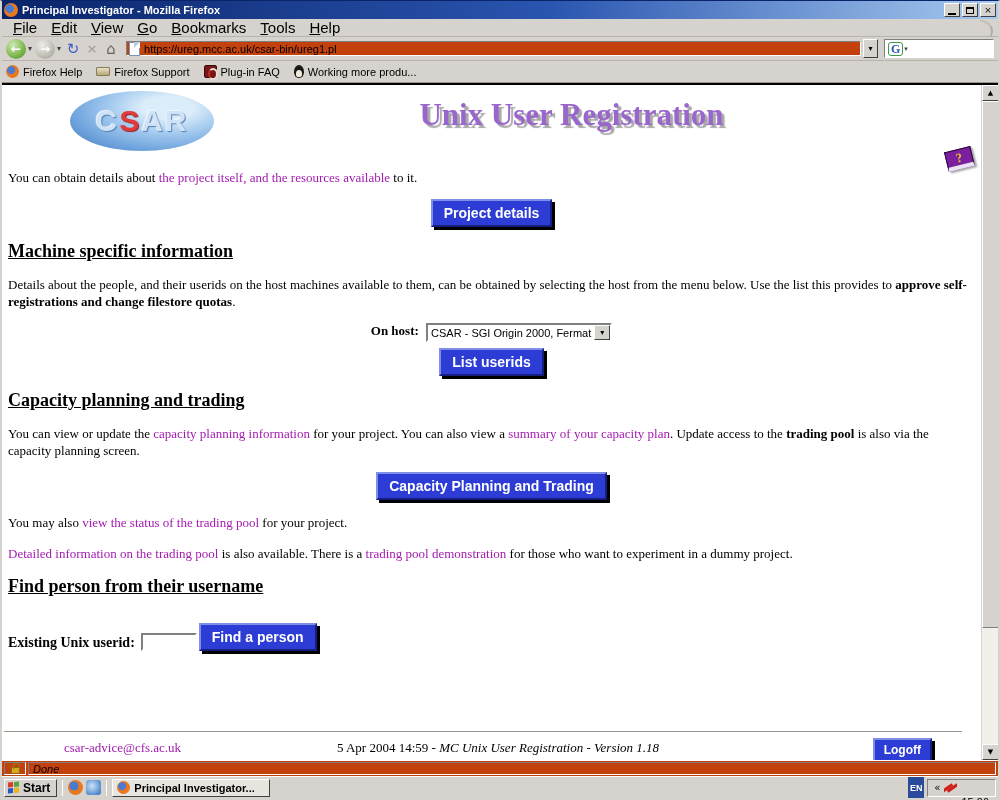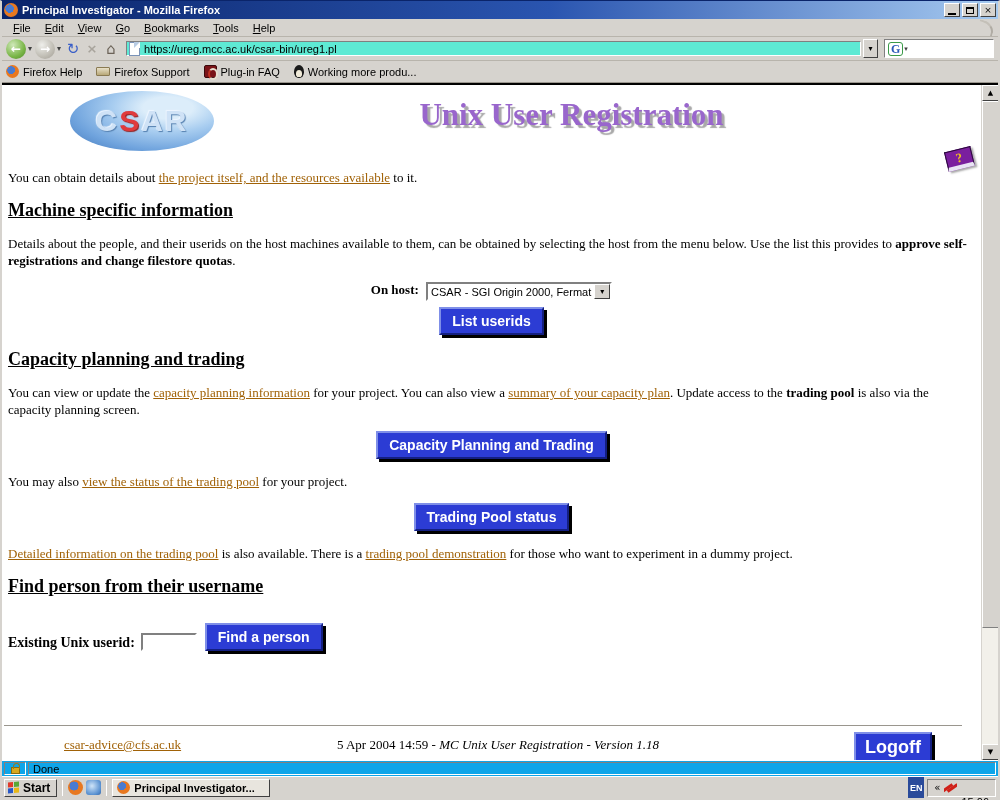--- a/index.html
+++ b/index.html
@@ -11,34 +11,34 @@
   
   .titlebar { height:18px; background:linear-gradient(to right,#0a246a,#2a55b0 55%,#a6caf0); display:flex; align-items:center; padding:0 2px; flex:0 0 auto; }
   .titlebar .fficon { width:14px; height:14px; border-radius:50%; background:radial-gradient(circle at 40% 40%, #4a7bd0 0 35%, #e87820 36% 75%, #f8a830 76%); margin-right:4px; flex:0 0 auto; }
   .titlebar .ttext { color:#fff; font-size:11px; font-weight:bold; flex:1; white-space:nowrap; overflow:hidden; }
   .winbtn { width:16px; height:14px; background:#d6d3ce; border:1px solid; border-color:#fff #404040 #404040 #fff; margin-left:2px; display:flex; align-items:center; justify-content:center; font-size:9px; color:#000; font-family:"DejaVu Sans", sans-serif; line-height:1; }
   .winbtn .minbar { width:8px; height:2px; background:#000; margin-top:7px; }
   .winbtn .restbox { width:8px; height:7px; border:1px solid #000; border-top-width:2px; }
 
   
   .menubar { height:18px; background:#d6d3ce; border-bottom:1px solid #b8b4ac; display:flex; align-items:center; padding:0 4px; flex:0 0 auto; }
-  .menuitem { font-size:11px; color:#000; padding:1px 7px; cursor:default; }
+  .menuitem { font-size:15px; color:#000; padding:1px 7px; cursor:default; }
   .menuitem::first-letter { text-decoration:underline; }
   .throbber { margin-left:auto; width:16px; height:14px; border-right:2px solid #b0aca4; border-top:2px solid #c4c0b8; border-radius:0 80% 0 60%; transform:rotate(15deg); }
 
   
   .navbar { height:24px; background:#d6d3ce; border-bottom:1px solid #b8b4ac; display:flex; align-items:center; padding:0 4px; gap:2px; flex:0 0 auto; }
   .navbtn { width:20px; height:20px; border-radius:50%; display:flex; align-items:center; justify-content:center; font-family:"DejaVu Sans", sans-serif; font-size:12px; font-weight:bold; }
   .back { background:radial-gradient(circle at 35% 30%, #cfe8b8, #7ab648 60%, #4e8a28); color:#fff; }
   .fwd { background:radial-gradient(circle at 35% 30%, #eeeeea, #c0bdb4 60%, #a09c94); color:#fff; }
   .caret { font-size:8px; color:#404040; margin:0 1px 0 0; font-family:"DejaVu Sans", sans-serif; }
   .reload { color:#3a5fc8; font-size:15px; width:18px; text-align:center; font-family:"DejaVu Sans", sans-serif; }
   .stopx { color:#a8a49c; font-size:13px; font-weight:bold; width:16px; text-align:center; font-family:"DejaVu Sans", sans-serif; }
   .home { color:#6b6257; font-size:15px; width:18px; text-align:center; font-family:"DejaVu Sans", sans-serif; }
-  .urlbox { flex:1; height:15px; background:#5eead4; border:1px solid; border-color:#808080 #fff #fff #808080; display:flex; align-items:center; padding:0 2px; margin-left:4px; }
+  .urlbox { flex:1; height:15px; background:#c2410c; border:1px solid; border-color:#808080 #fff #fff #808080; display:flex; align-items:center; padding:0 2px; margin-left:4px; }
   .docicon { width:11px; height:14px; background:#fff; border:1px solid #7a93b8; position:relative; margin-right:4px; flex:0 0 auto; }
   .docicon::after { content:""; position:absolute; right:-1px; top:-1px; border:3px solid; border-color:#d6e4f4 #d6d3ce #d6e4f4 #d6e4f4; border-color:#b8cce4 #fff #fff #b8cce4; }
   .urltext { font-size:11px; color:#000; white-space:nowrap; overflow:hidden; }
   .urldrop { width:15px; height:19px; background:#d6d3ce; border:1px solid; border-color:#fff #404040 #404040 #fff; display:flex; align-items:center; justify-content:center; font-size:8px; font-family:"DejaVu Sans", sans-serif; flex:0 0 auto; }
   .searchbox { width:110px; height:19px; background:#fff; border:1px solid; border-color:#808080 #fff #fff #808080; display:flex; align-items:center; padding:0 3px; margin-left:4px; flex:0 0 auto; }
   .glogo { font-size:12px; font-weight:bold; color:#2a58b8; font-family:"Liberation Serif", serif; border:1px solid #3a9a48; border-radius:3px; padding:0 2px; line-height:12px; }
   .gcaret { font-size:7px; color:#404040; margin-left:1px; font-family:"DejaVu Sans", sans-serif; }
 
   
   .bmbar { height:22px; background:#d6d3ce; border-bottom:1px solid #9a968e; display:flex; align-items:center; padding:0 4px; gap:14px; flex:0 0 auto; }
@@ -56,55 +56,55 @@
   .pagehead { position:relative; height:66px; margin-top:4px; }
   .csarlogo { position:absolute; left:62px; top:2px; width:144px; height:60px; border-radius:50%; background:radial-gradient(ellipse at 68% 28%, #dcedfa 0 18%, #a8cdf0 40%, #6fa3dd 70%, #3f74b8 100%); display:flex; align-items:center; justify-content:center; }
   .csarlogo span { font-family:"Liberation Sans", sans-serif; font-weight:bold; font-size:30px; letter-spacing:2px; color:#cfe2f6; text-shadow:1px 1px 1px #5580b0, -1px -1px 1px #eef6ff; }
   .csarlogo span.red { color:#e03a3c; text-shadow:1px 1px 1px #902020; }
   .pagetitle { text-align:center; padding-left:160px; font-family:"Liberation Serif", serif; font-weight:bold; font-size:31px; color:#9966cc; text-shadow:3px 3px 1px #a8a8a8; padding-top:8px; white-space:nowrap; }
   .helpbook { position:absolute; right:8px; top:64px; width:27px; height:20px; background:#7a1f9e; border:1px solid #2a0a3a; border-bottom:4px solid #e8e4f4; transform:rotate(-14deg); display:flex; align-items:center; justify-content:center; box-shadow:2px 2px 2px #aaa; }
   .helpbook span { color:#f0c020; font-weight:bold; font-size:13px; font-family:"Liberation Serif", serif; }
 
   .h2 { font-size:18px; font-weight:bold; text-decoration:underline; color:#000; margin:14px 0 0 0; }
   .para { font-size:13px; color:#000; margin:14px 0 0 0; line-height:17px; }
-  .para a, .footer a { color:#a16207; text-decoration:underline; cursor:pointer; }
+  .para a, .footer a { color:#a21caf; cursor:pointer; }
   .center { text-align:center; }
 
   .webbtn { display:inline-block; background:#2c3cd4; color:#fff; font-family:"Liberation Sans", sans-serif; font-weight:bold; font-size:14px; padding:4px 11px; border:2px solid; border-color:#7f8fe8 #141f80 #141f80 #7f8fe8; box-shadow:3px 3px 0 #000; cursor:pointer; }
   .btnrow { margin:13px 0 0 0; }
 
   .hostrow { margin:13px 0 0 0; font-size:13px; }
   .hostlabel { font-weight:bold; }
   .select { display:inline-flex; align-items:center; border:2px solid; border-color:#808080 #fff #fff #808080; background:#fff; height:19px; vertical-align:middle; margin-left:4px; }
   .select .selval { font-family:"Liberation Sans", sans-serif; font-size:11px; padding:0 3px; white-space:nowrap; }
   .select .selbtn { width:16px; height:15px; background:#d6d3ce; border:1px solid; border-color:#fff #404040 #404040 #fff; display:flex; align-items:center; justify-content:center; font-size:8px; font-family:"DejaVu Sans", sans-serif; }
 
   .formrow { margin:26px 0 0 0; font-size:14px; display:flex; align-items:flex-end; }
   .formlabel { font-weight:bold; }
   .textinput { width:56px; height:18px; border:2px solid; border-color:#808080 #fff #fff #808080; background:#fff; margin-left:6px; font-size:12px; padding:0 2px; outline:none; font-family:"Liberation Sans", sans-serif; }
-  .formrow .webbtn { margin-left:8px; }
+  .formrow .webbtn { margin-left:2px; }
 
   .footer { position:absolute; left:0; right:17px; bottom:0; }
   .footer hr { border:none; border-top:1px solid #9a968e; border-bottom:1px solid #fff; margin:0 2px; }
   .footrow { display:flex; align-items:center; font-size:13px; padding:5px 0 2px 0; }
   .foot-left { flex:1; padding-left:62px; }
   .foot-center { flex:0 0 auto; text-align:center; }
   .foot-center .ver { font-style:italic; }
   .foot-right { flex:1; text-align:right; padding-right:32px; }
-  .logoffbtn { display:inline-block; background:#2c3cd4; color:#fff; font-family:"Liberation Sans", sans-serif; font-weight:bold; font-size:18px; padding:3px 9px 6px 9px; border:2px solid; border-color:#7f8fe8 #141f80 #141f80 #7f8fe8; box-shadow:3px 3px 0 #000; margin-bottom:-8px; cursor:pointer; }
+  .logoffbtn { display:inline-block; background:#2c3cd4; color:#fff; font-family:"Liberation Sans", sans-serif; font-weight:bold; font-size:12px; padding:3px 9px 6px 9px; border:2px solid; border-color:#7f8fe8 #141f80 #141f80 #7f8fe8; box-shadow:3px 3px 0 #000; margin-bottom:-8px; cursor:pointer; }
 
   
   .scrollbar { position:absolute; right:0; top:0; bottom:0; width:17px; background:#f2f0ea; border-left:1px solid #d6d3ce; }
   .sbtn { position:absolute; left:0; width:17px; height:16px; background:#d6d3ce; border:1px solid; border-color:#fff #404040 #404040 #fff; display:flex; align-items:center; justify-content:center; font-size:7px; color:#000; font-family:"DejaVu Sans", sans-serif; }
   .sbtn.up { top:0; }
   .sbtn.down { bottom:0; }
   .sthumb { position:absolute; left:0; top:16px; width:17px; height:78%; background:#d6d3ce; border:1px solid; border-color:#fff #808080 #808080 #fff; }
 
   
-  .statusbar { height:16px; background:#0ea5e9; display:flex; align-items:stretch; gap:2px; padding:1px 2px; flex:0 0 auto; border-top:1px solid #fff; }
+  .statusbar { height:16px; background:#c2410c; display:flex; align-items:stretch; gap:2px; padding:1px 2px; flex:0 0 auto; border-top:1px solid #fff;font-style:italic; }
   .spanel { border:1px solid; border-color:#808080 #fff #fff #808080; display:flex; align-items:center; padding:0 4px; }
   .spanel.lockpanel { width:22px; justify-content:center; }
   .padlock { width:9px; height:7px; background:#d8a820; border:1px solid #8a6a10; position:relative; margin-top:3px; }
   .padlock::before { content:""; position:absolute; left:1px; top:-5px; width:5px; height:5px; border:1.5px solid #9a7a18; border-bottom:none; border-radius:4px 4px 0 0; }
   .spanel.donepanel { flex:1; font-size:11px; color:#000; }
 
   
   .taskbar { height:22px; background:#d6d3ce; border-top:1px solid #fff; display:flex; align-items:center; padding:1px 2px; gap:3px; flex:0 0 auto;text-align:right; }
   .startbtn { height:18px; display:flex; align-items:center; gap:3px; background:#d6d3ce; border:1px solid; border-color:#fff #404040 #404040 #fff; padding:0 6px 0 3px; font-weight:bold; font-size:12px; }
   .winflag { width:12px; height:12px; display:grid; grid-template-columns:5px 5px; grid-template-rows:5px 5px; gap:1px; transform:skewY(-5deg); }
@@ -202,38 +202,38 @@
             <span>A</span>
             <span>R</span>
         </div>
         <div class="pagetitle">Unix User Registration</div>
       </div>
       <div class="helpbook">
           <span>?</span>
         </div>
 
       <div class="para"><span>You can obtain details about </span><a>the project itself, and the resources available</a><span> to it.</span></div>
+      <div class="btnrow center"><span class="webbtn">Project details</span></div>
 
       <div class="h2">Machine specific information</div>
       <div class="para"><span>Details about the people, and their userids on the host machines available to them, can be obtained by selecting the host from the menu below. Use the list this provides to </span><b>approve self-registrations and change filestore quotas</b><span>.</span></div>
       <div class="hostrow center">
         <span class="hostlabel">On host:</span>
         <span class="select">
           <span class="selval">CSAR - SGI Origin 2000, Fermat</span>
           <span class="selbtn">▾</span>
         </span>
       </div>
       <div class="btnrow center" style="margin-top:6px;"><span class="webbtn">List userids</span></div>
 
       <div class="h2">Capacity planning and trading</div>
       <div class="para"><span>You can view or update the </span><a>capacity planning information</a><span> for your project. You can also view a </span><a>summary of your capacity plan</a><span>. Update access to the </span><b>trading pool</b><span> is also via the capacity planning screen.</span></div>
       <div class="btnrow center"><span class="webbtn">Capacity Planning and Trading</span></div>
 
       <div class="para"><span>You may also </span><a>view the status of the trading pool</a><span> for your project.</span></div>
-      <div class="btnrow center"><span class="webbtn">Trading Pool status</span></div>
 
       <div class="para"><a>Detailed information on the trading pool</a><span> is also available. There is a </span><a>trading pool demonstration</a><span> for those who want to experiment in a dummy project.</span></div>
 
       <div class="h2">Find person from their username</div>
       <div class="formrow">
         <span class="formlabel">Existing Unix userid:</span>
         <input class="textinput" type="text" style="">
         <span class="webbtn">Find a person</span>
       </div>
 

